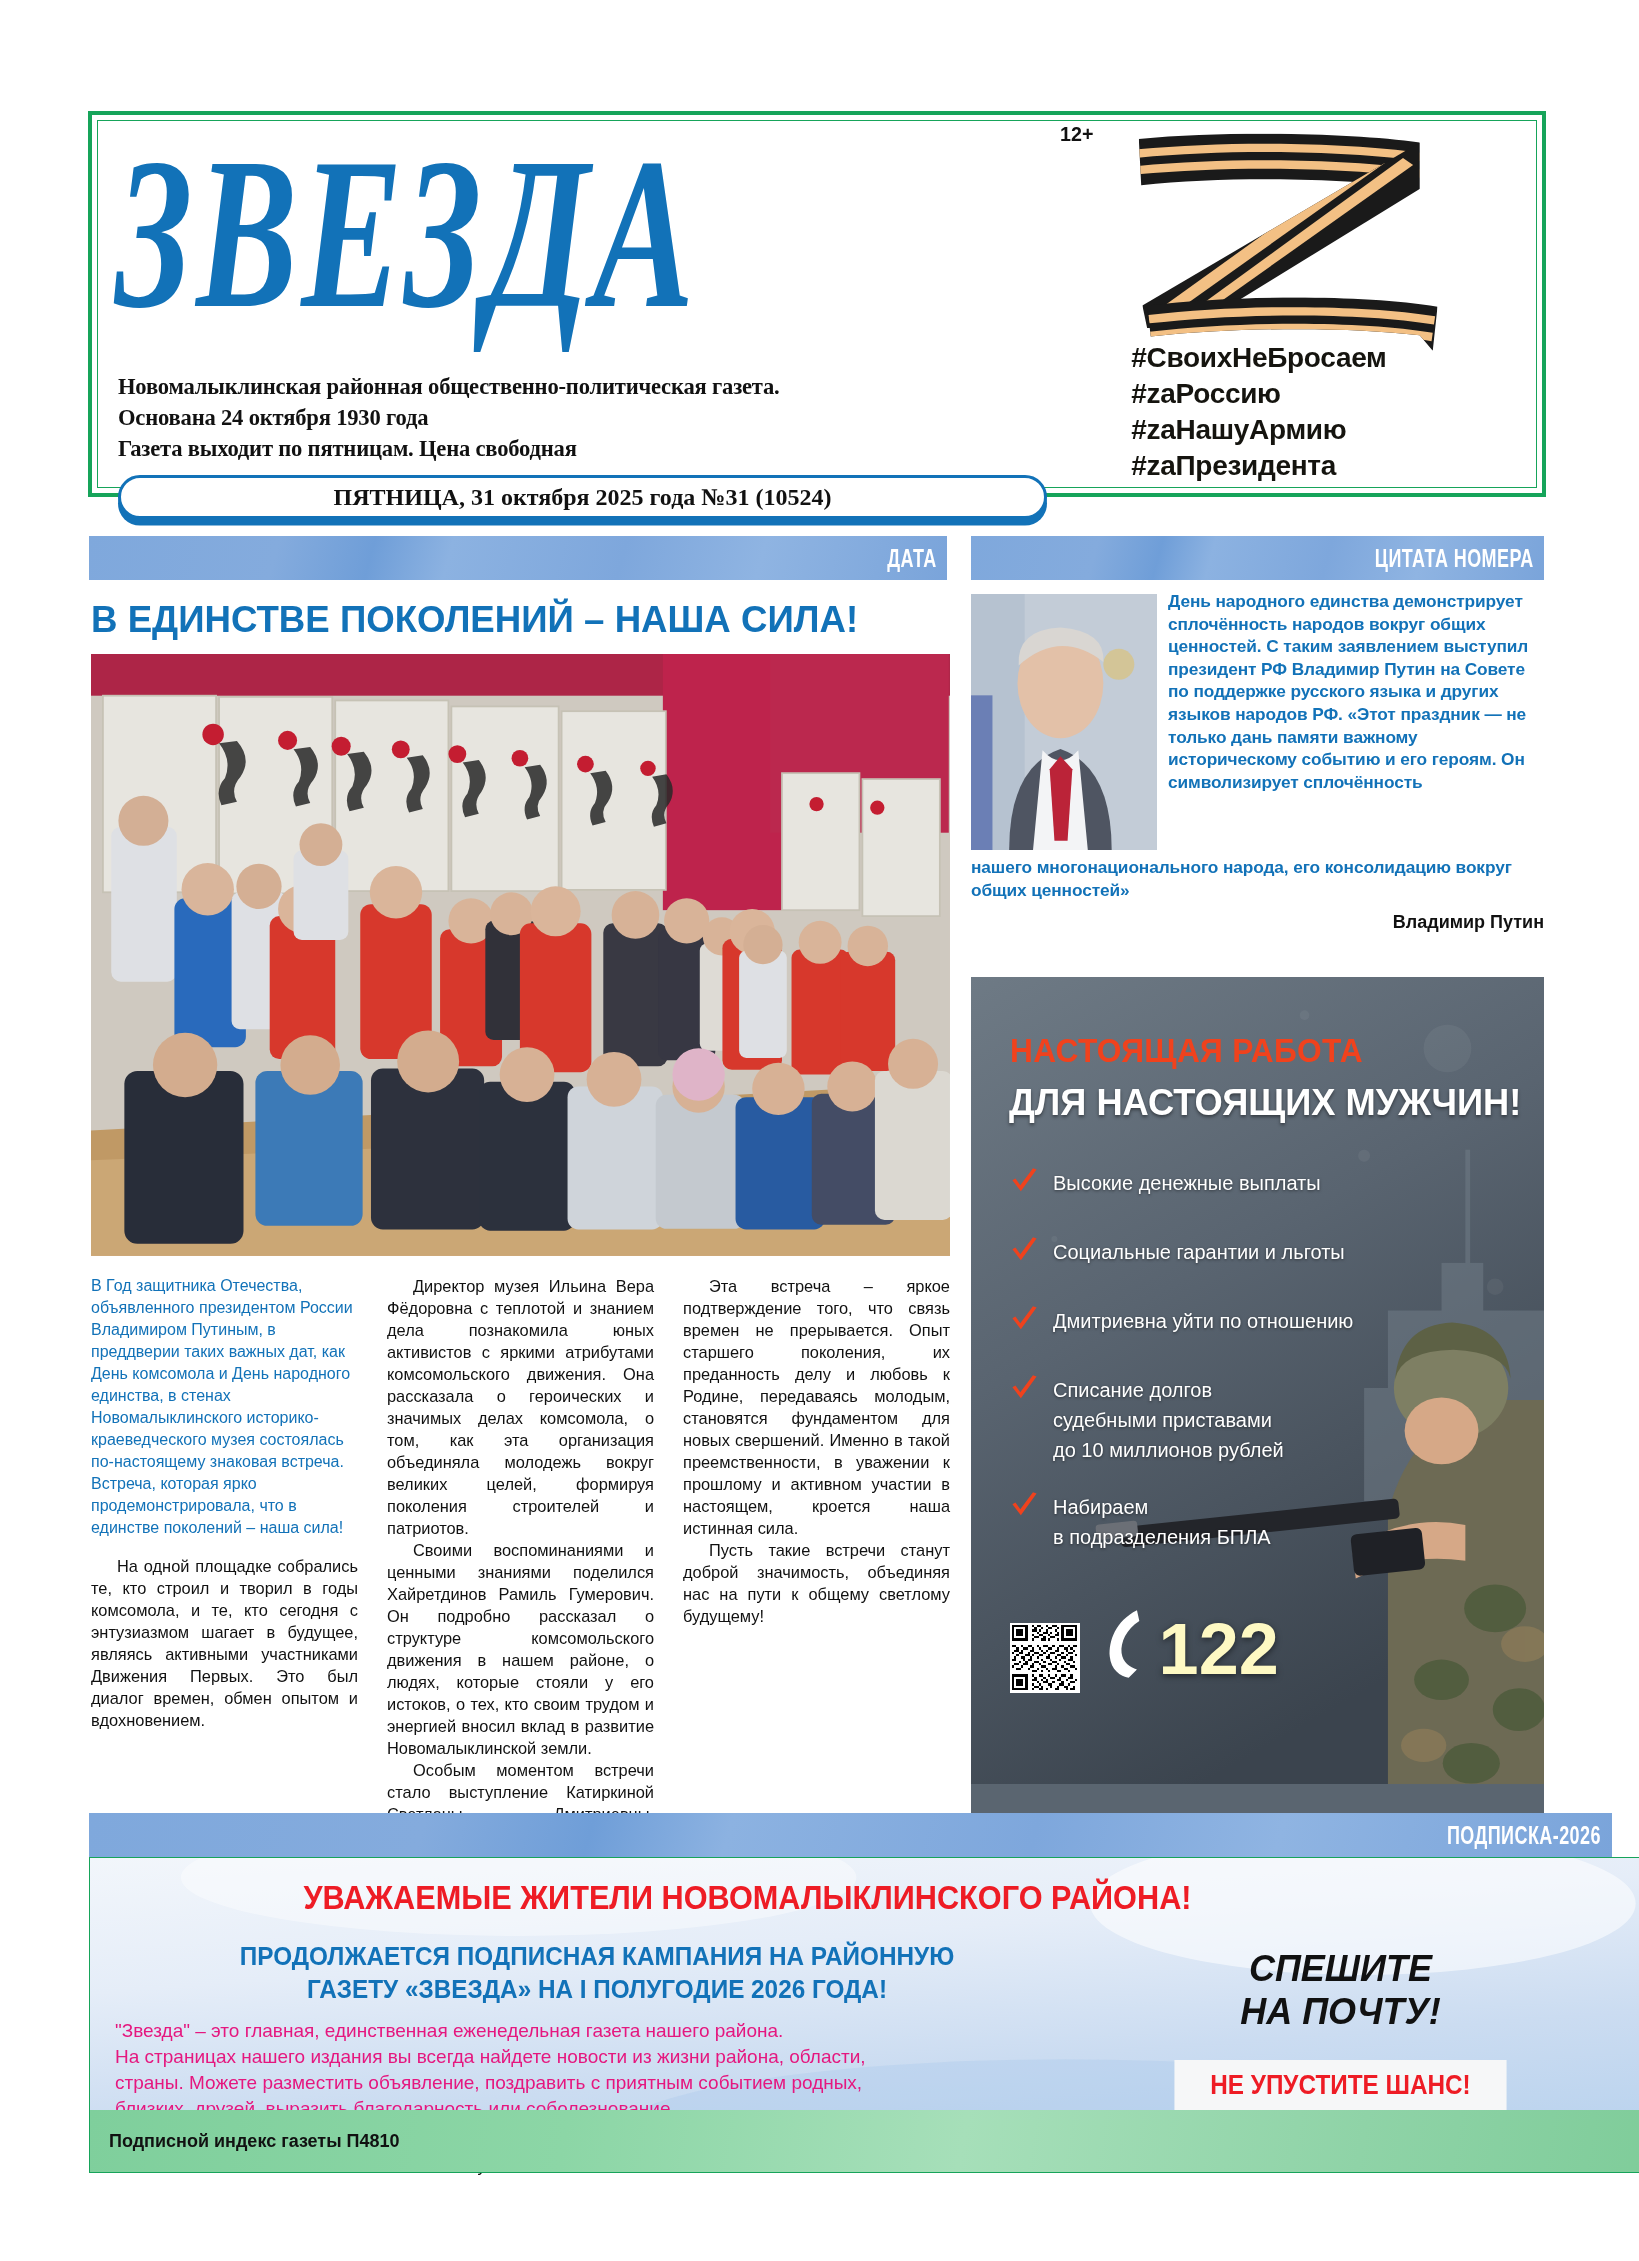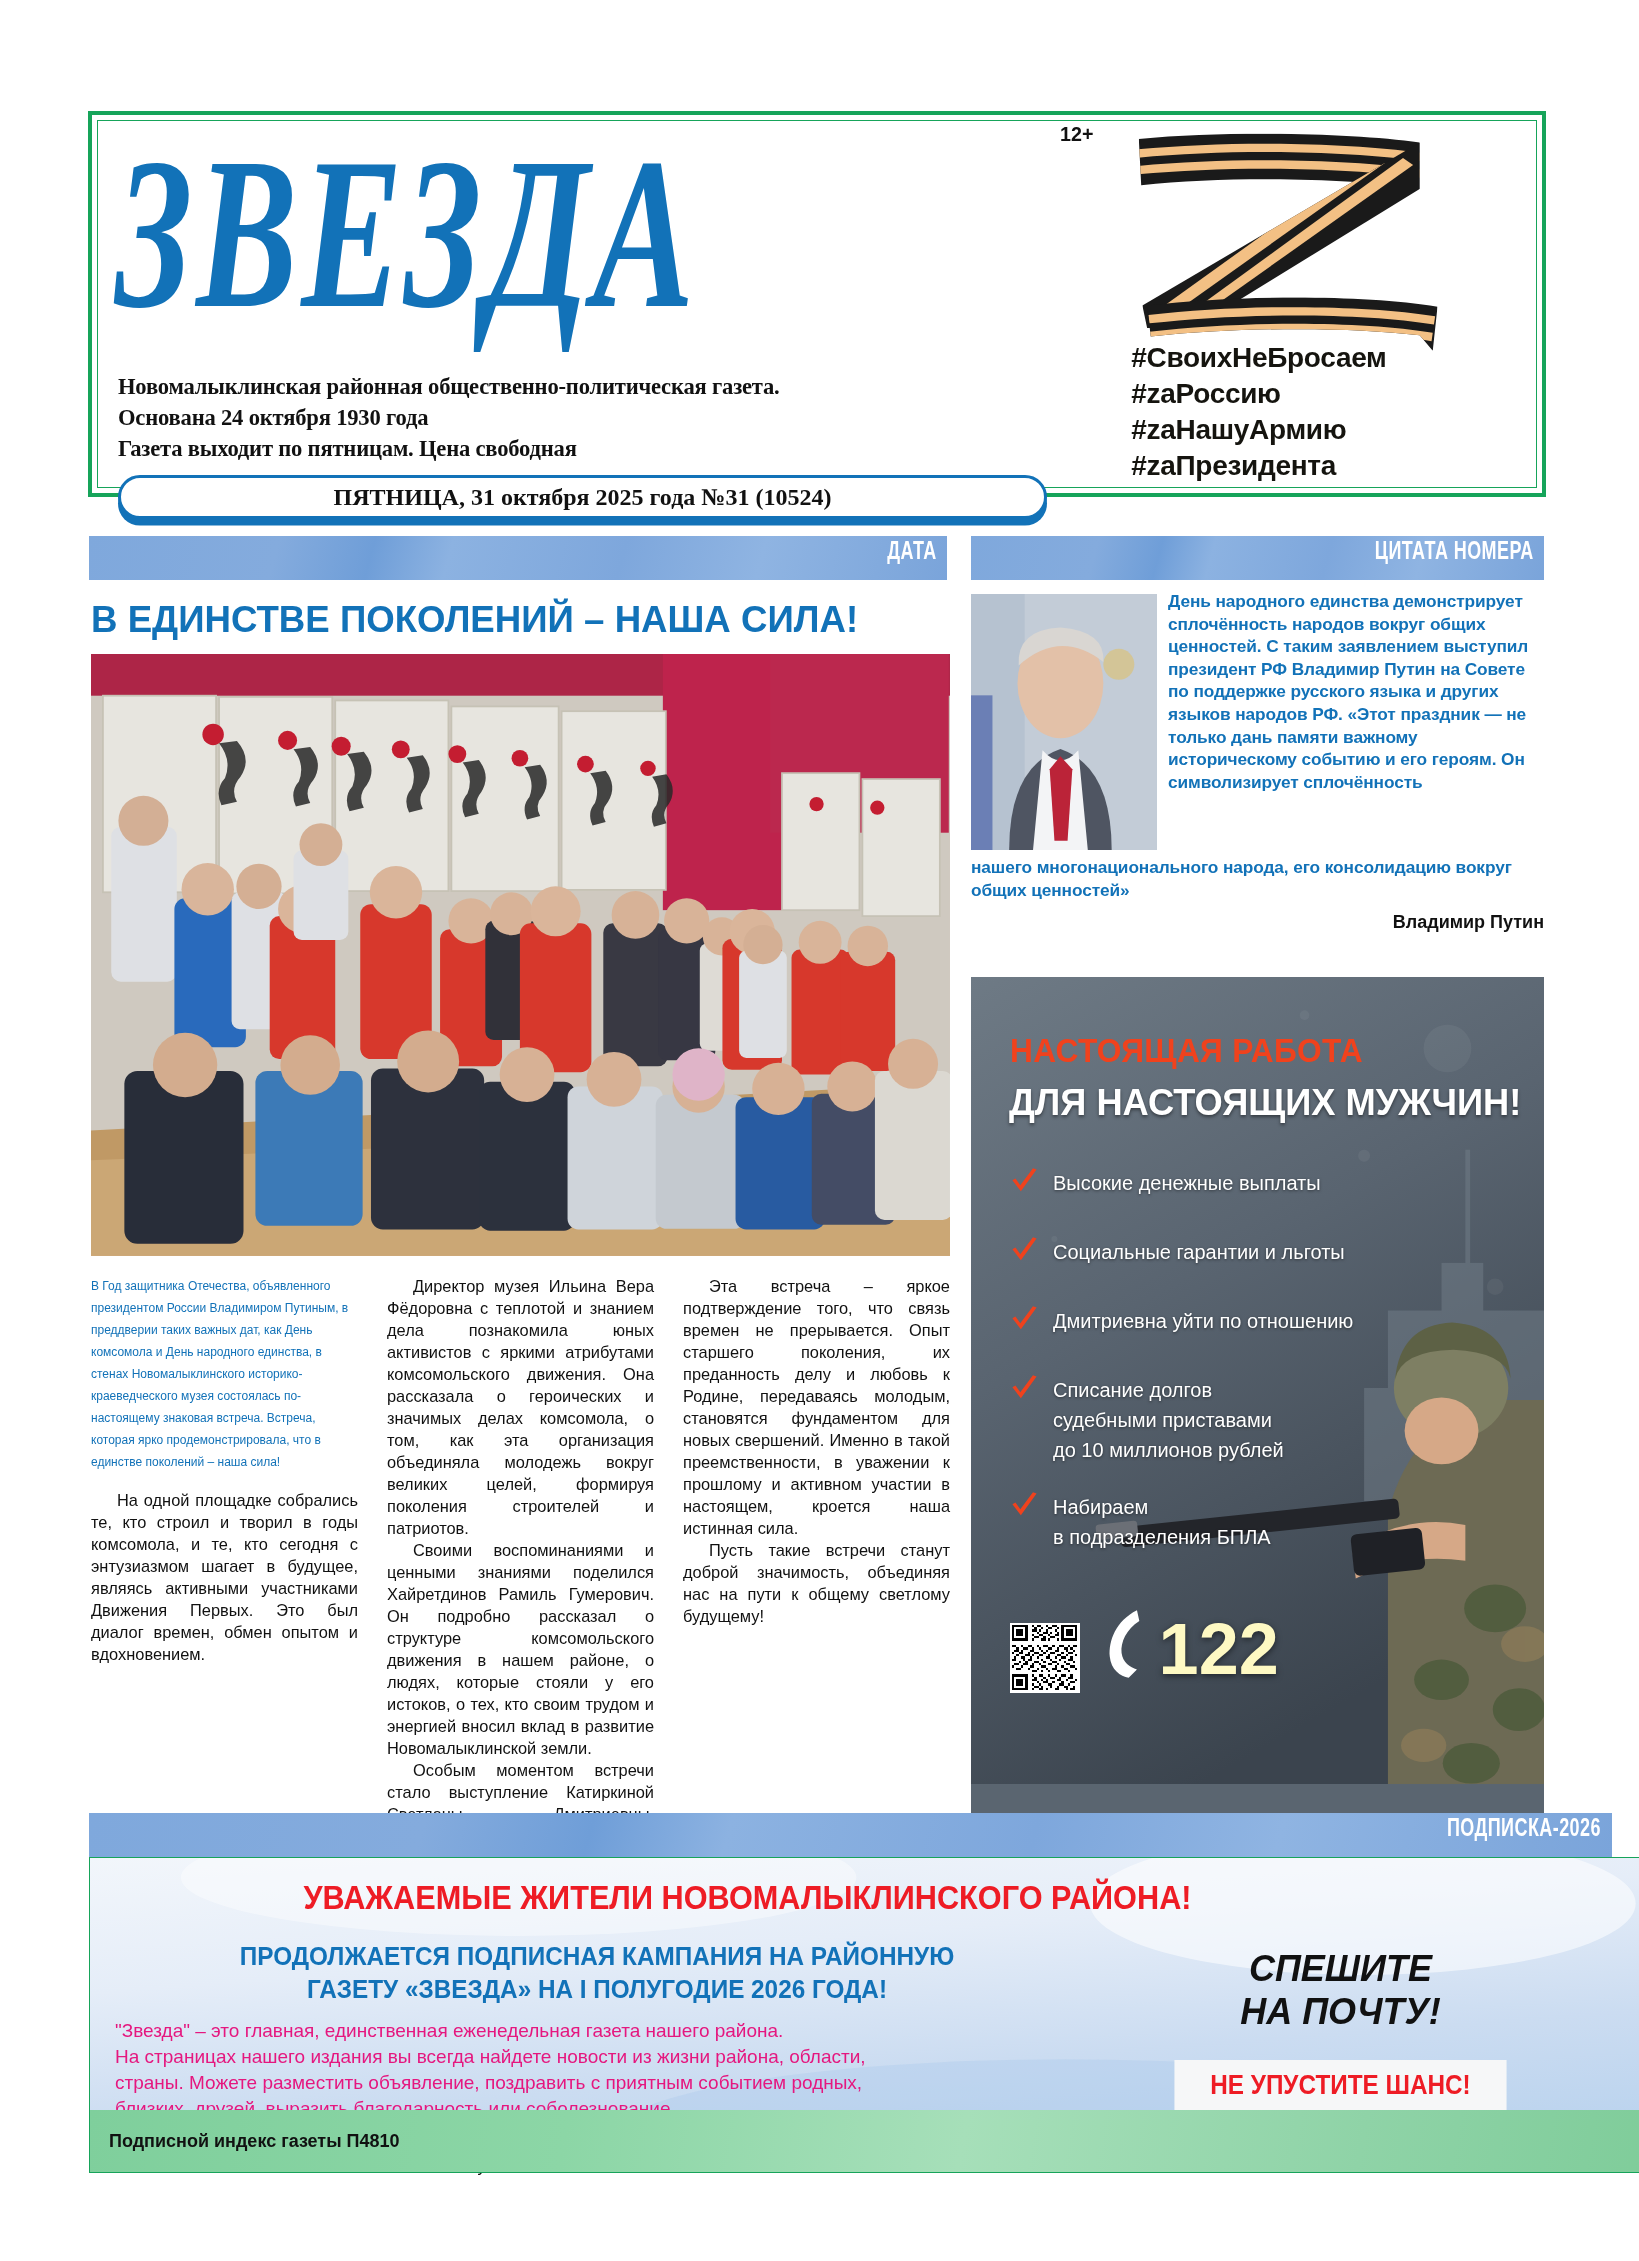--- a/index.html
+++ b/index.html
@@ -60,21 +60,21 @@
     position:absolute;left:8.3px;top:207px;width:357px;
     font-family:"Liberation Sans", sans-serif;
     font-weight:700;color:#15140f;
   }
   .hashtags div{font-size:28px;line-height:36px;letter-spacing:-0.3px;white-space:nowrap;}
 
   
   .bar{
     position:absolute;height:44px;
     background:linear-gradient(105deg,#7fa8dc 0%,#84abdd 22%,#6f9ed8 33%,#8cb2e1 42%,#7ea7dc 62%,#8fb4e2 78%,#7aa4da 100%);
-    display:flex;justify-content:flex-end;
+    display:flex;align-items:center;justify-content:flex-end;
     box-sizing:border-box;padding-right:10.7px;
   }
   .bar span{
     color:#fff;font-family:"Liberation Sans", sans-serif;
     font-weight:700;font-size:25px;letter-spacing:0.6px;
     transform:scaleX(0.72);transform-origin:right center;
     white-space:nowrap;
   }
   #bar-date{left:89px;top:536px;width:858px;}
   #bar-quote{left:971px;top:536px;width:573px;}
@@ -95,21 +95,21 @@
   }
   .mp-layer{position:absolute;inset:0;}
 
   .cols{position:absolute;left:91px;top:1275px;width:859px;height:530px;}
   .col{position:absolute;top:0;width:267px;height:530px;}
   #col1{left:0px;}
   #col2{left:296px;}
   #col3{left:592px;}
   .lead{
     color:#1272b8;font-family:"Liberation Sans", sans-serif;
-    font-size:12px;line-height:22px;font-weight:400;
+    font-size:16px;line-height:22px;font-weight:400;
     text-align:left;
     margin:0 0 15.5px 0;
   }
   .body-p{
     color:#111;font-family:"Liberation Sans", sans-serif;
     font-size:16.4px;line-height:22px;font-weight:400;
     text-align:justify;text-indent:26px;margin:0;
     hyphens:manual;
   }
   .body-p + .body-p{margin-top:0;}

